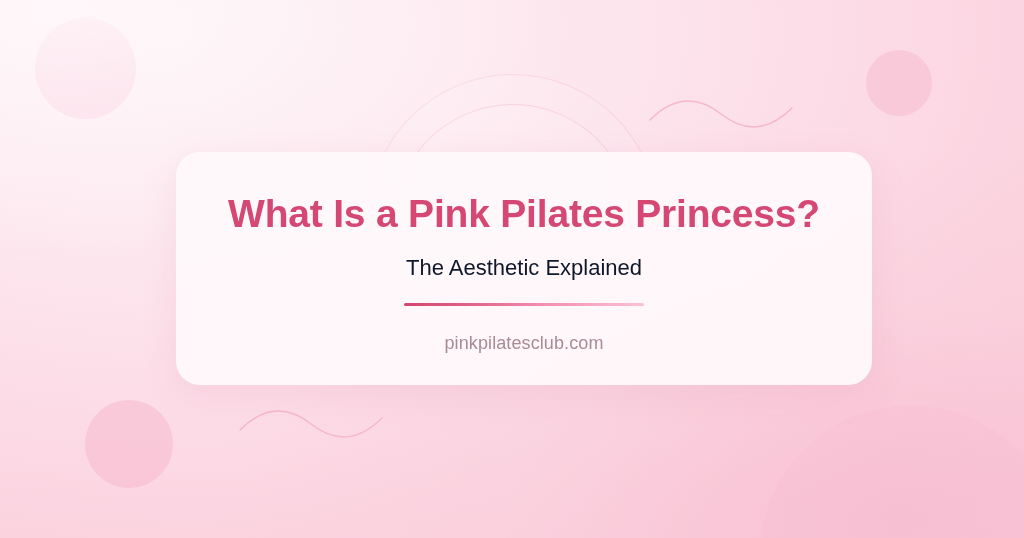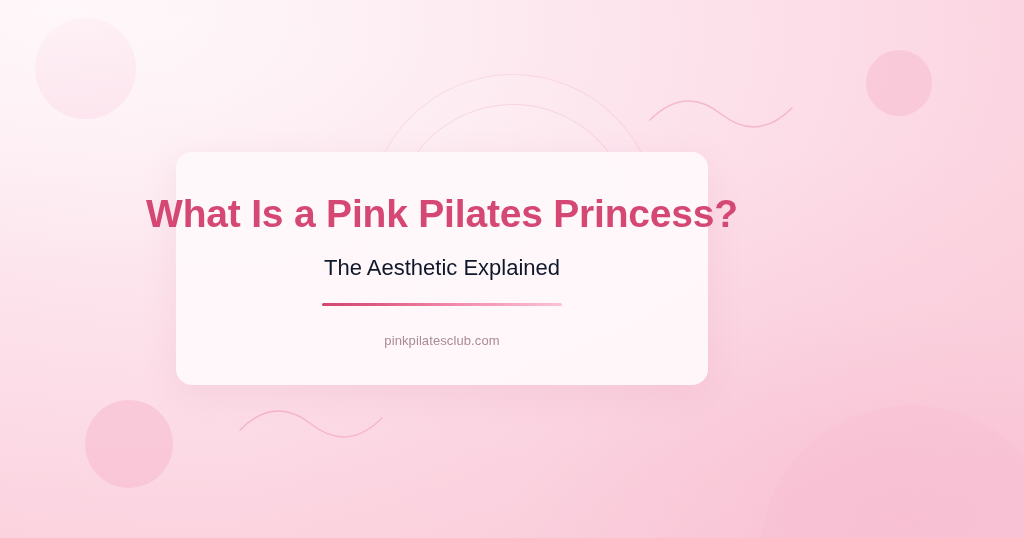--- a/index.html
+++ b/index.html
@@ -51,23 +51,23 @@
 
   
   .wave { position:absolute; pointer-events:none; }
   .wave-tr { left:648px; top:92px; }
   .wave-bl { left:238px; top:402px; }
 
   
   .card {
     position:absolute;
     left:176px; top:152px;
-    width:532px; height:233px;
+    width:696px; height:233px;
     background:rgba(255,249,251,.93);
-    border-radius:16px;
+    border-radius:24px;
     box-shadow:0 10px 34px rgba(214,120,156,.14);
     display:flex;
     flex-direction:column;
     align-items:center;
   }
 
   .card-title {
     margin-top:42px;
     font-size:39px;
     font-weight:bold;
@@ -88,21 +88,21 @@
 
   .card-divider {
     margin-top:24px;
     width:240px; height:3px;
     border-radius:2px;
     background:linear-gradient(90deg,#d1476f 0%, #dd5b81 22%, #f28bac 56%, #fbc3d6 100%);
   }
 
   .card-url {
     margin-top:28px;
-    font-size:13px;
+    font-size:18px;
     color:#a88b95;
     letter-spacing:.1px;
     line-height:1;
   }
 </style>
 </head>
 <body>
 
 <div id="stage">
 

